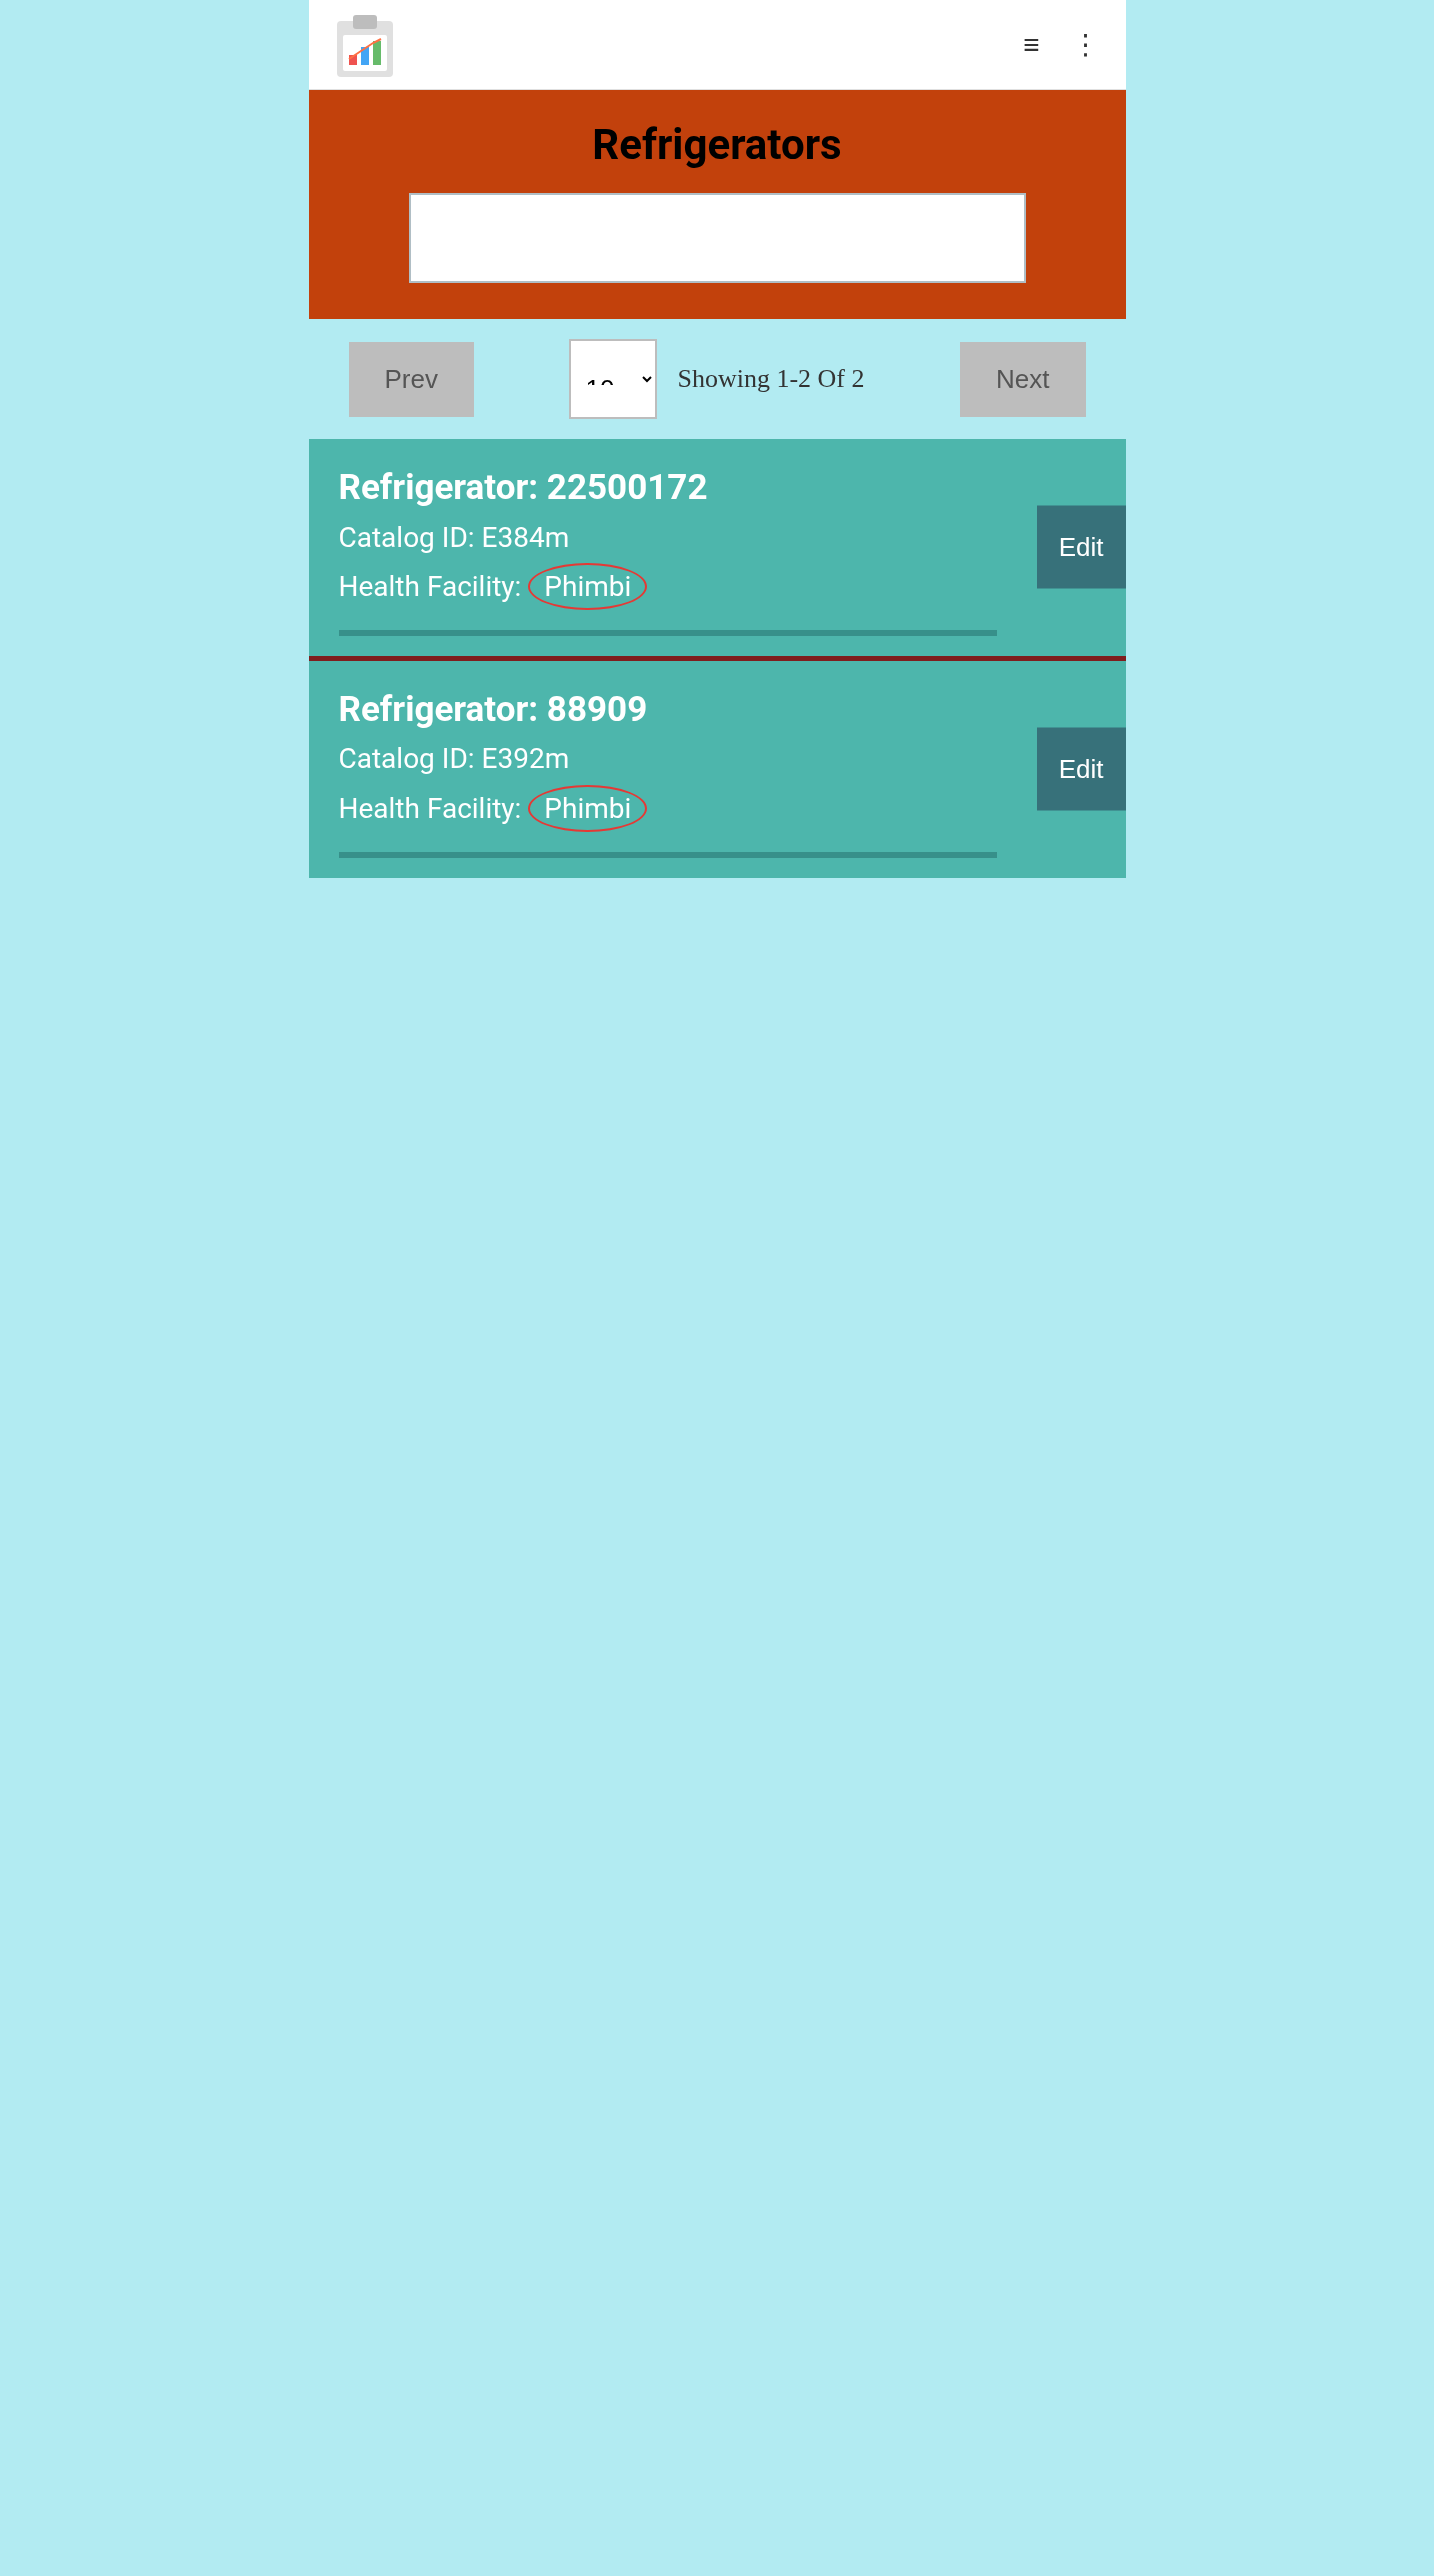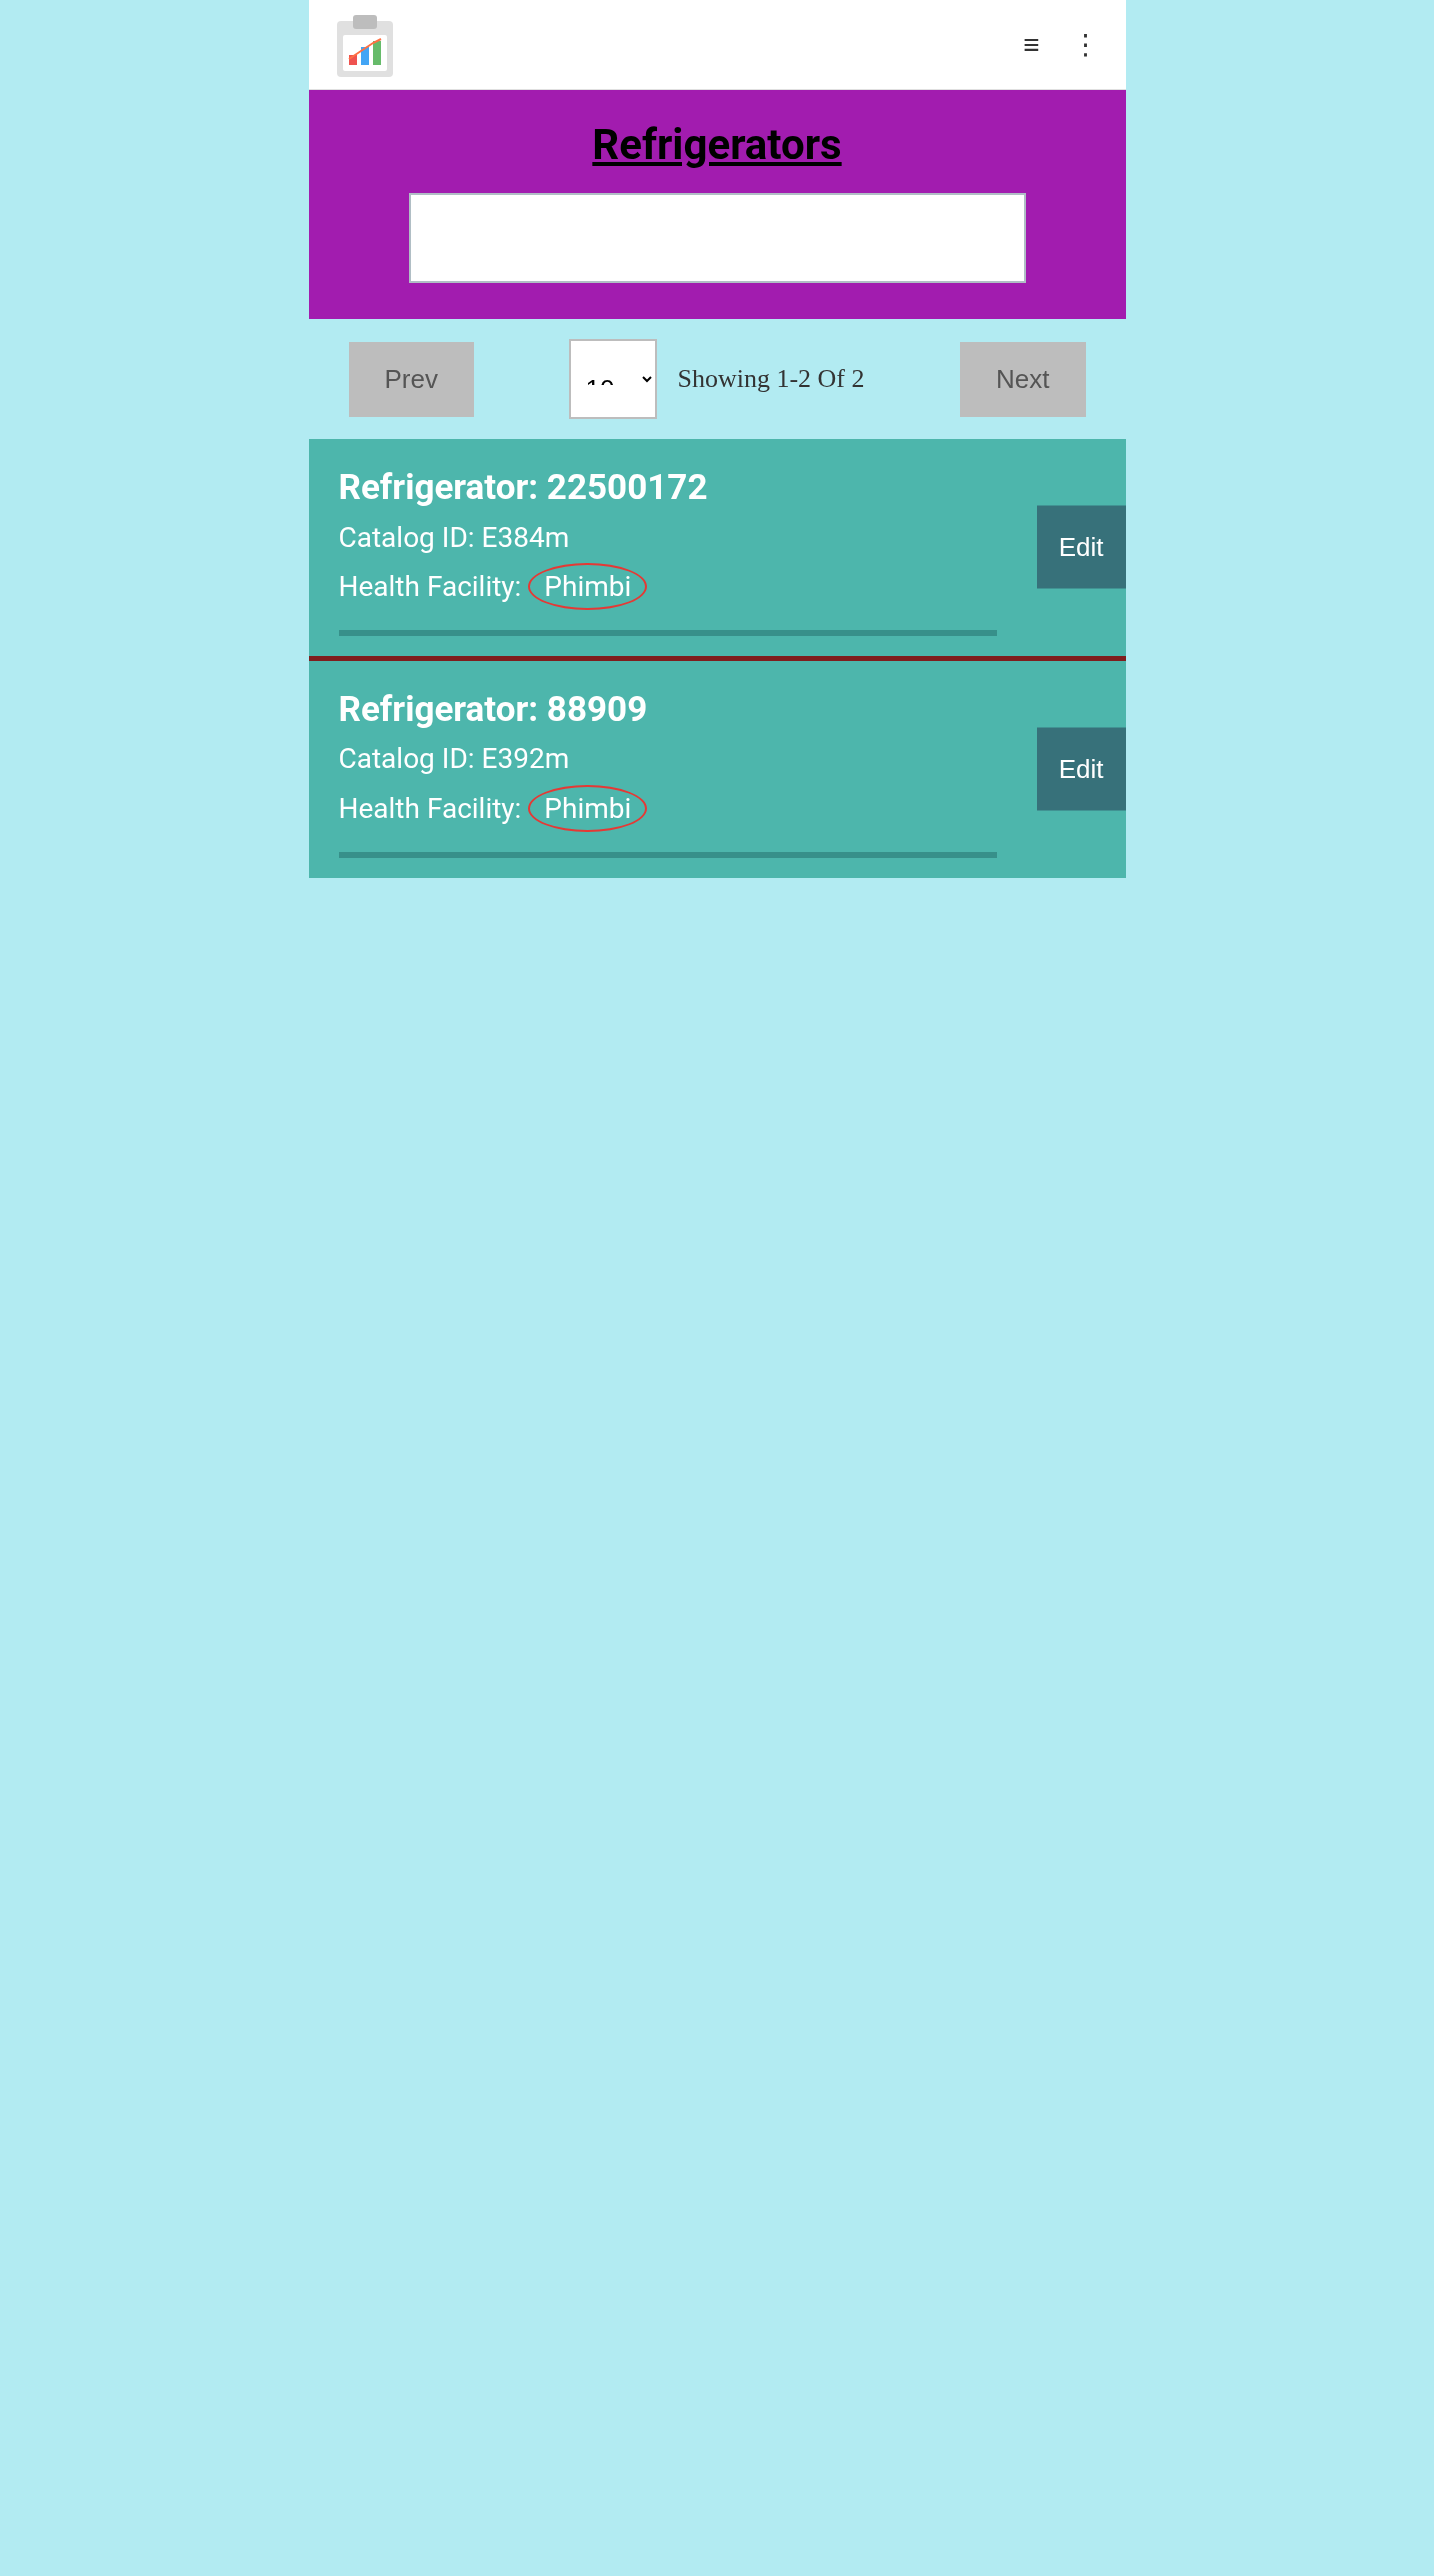--- a/index.html
+++ b/index.html
@@ -44,24 +44,23 @@
       background: none;
       border: none;
       cursor: pointer;
       font-size: 28px;
       color: #333;
       padding: 6px;
     }
 
     
     .search-section {
-      background-color: #a21caf;
+      background-color: #c2410c;
       padding: 30px 100px 20px 100px;
       text-align: center;
-      text-decoration: underline;
     }
 
     .page-title {
       font-size: 42px;
       font-weight: bold;
       color: #000;
       margin-bottom: 24px;
     }
 
     .search-input {

